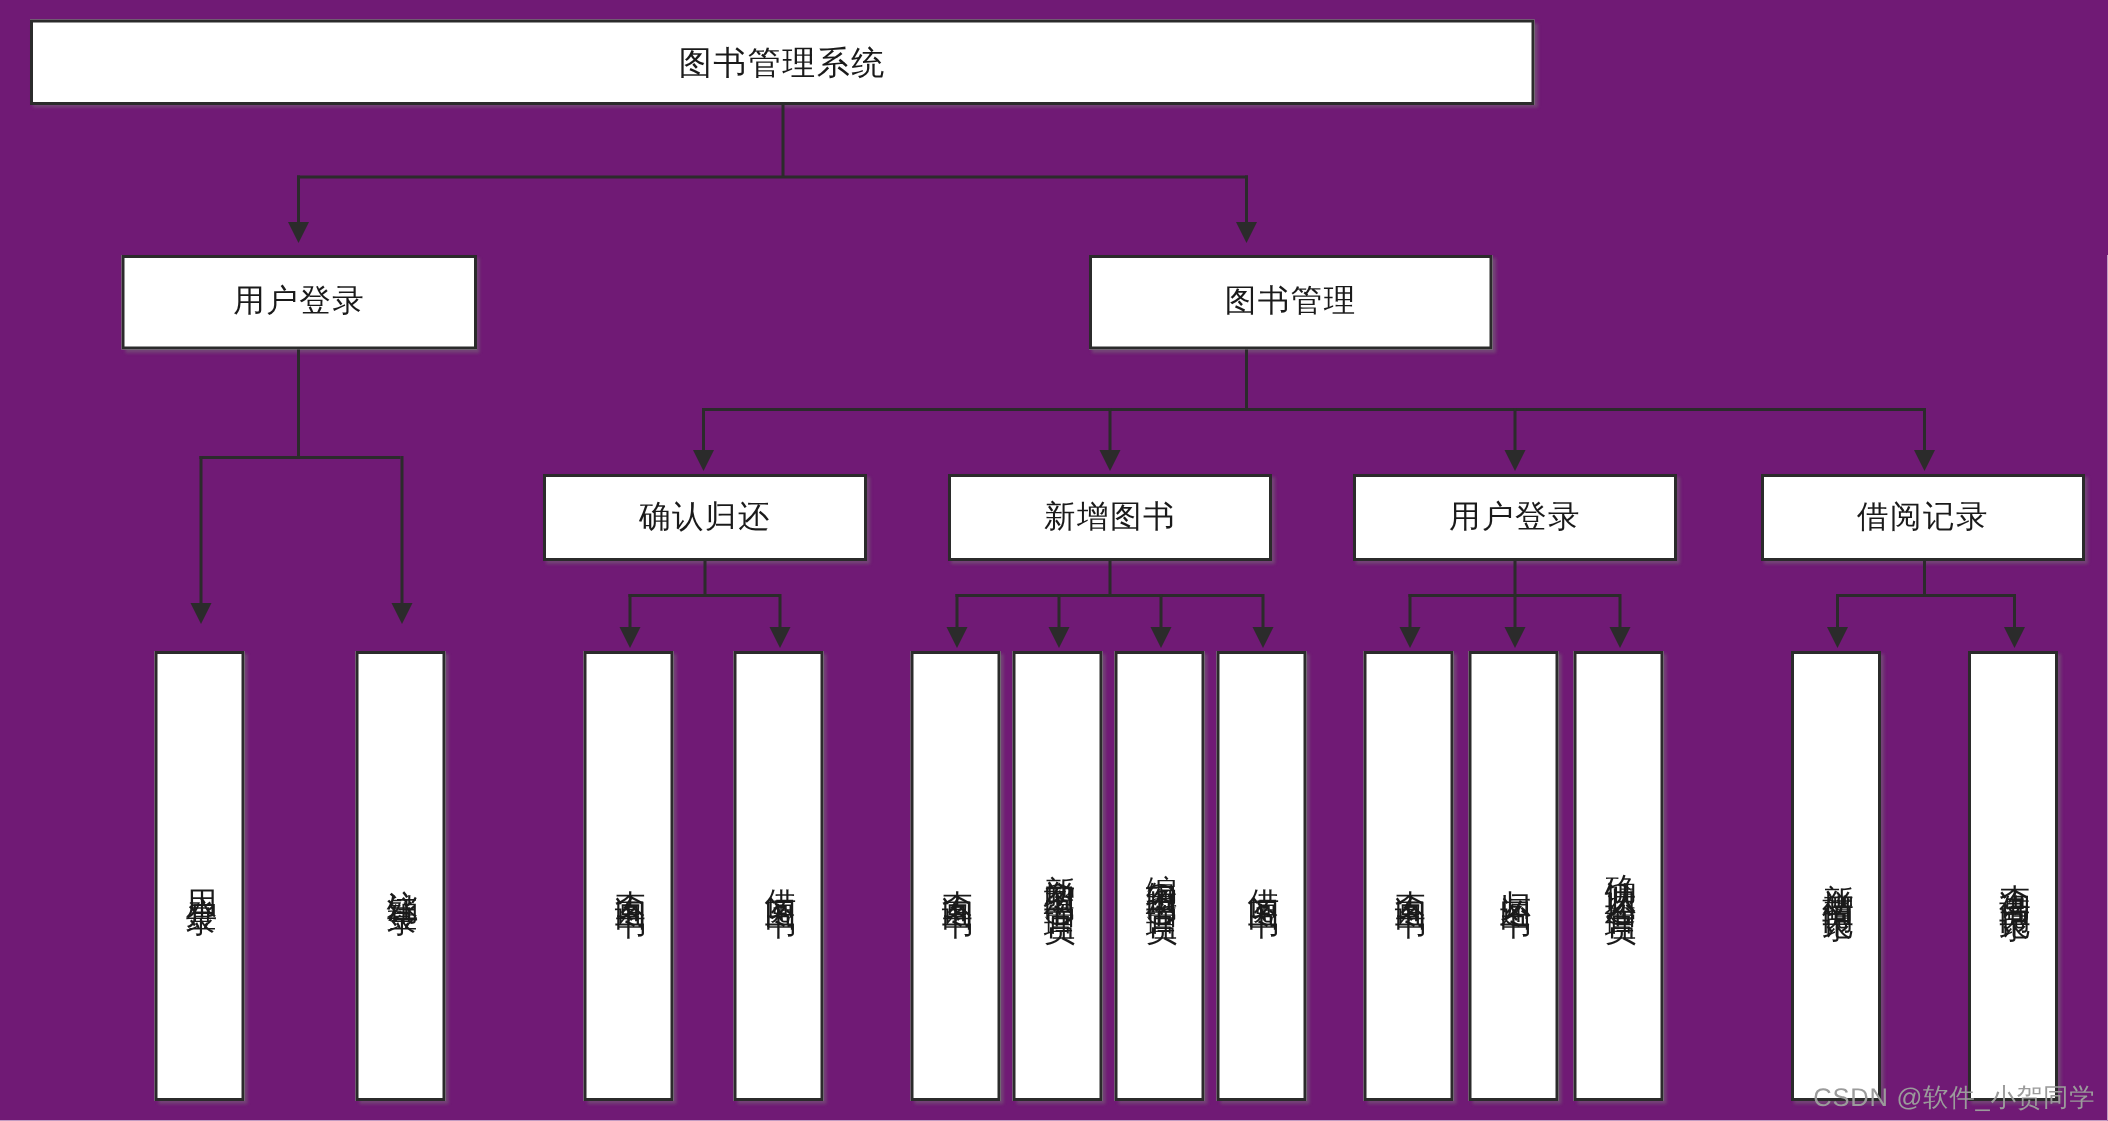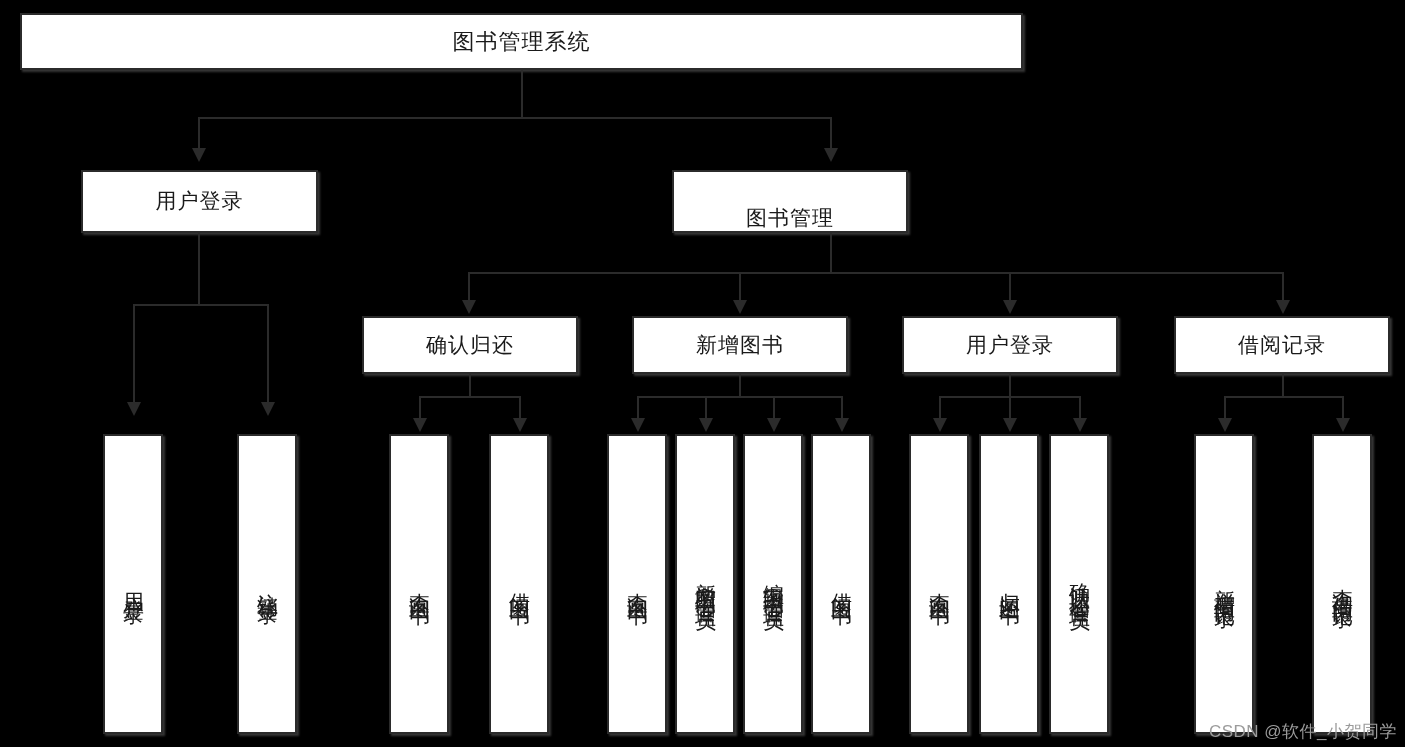--- a/index.html
+++ b/index.html
@@ -4,21 +4,21 @@
 <style>
   html,body{margin:0;padding:0;background:#ffffff;}
   body{
     font-family:"Liberation Sans","DejaVu Sans",sans-serif;
     -webkit-font-smoothing:antialiased;
   }
   #canvas{
     position:relative;
     width:1405px;
     height:747px;
-    background:#000000;
+    background:#701a75;
     overflow:hidden;
   }
   
   .node{
     position:absolute;
     box-sizing:border-box;
     background:#ffffff;
     border:2px solid #2b2b2b;
     box-shadow:2px 2px 2px rgba(120,120,120,0.45);
     display:flex;
@@ -81,21 +81,21 @@
   <div class="ln h" style="left:198px;top:117px;width:634px;"></div>
 
   <div class="ln v" style="left:198px;top:117px;height:33px;"></div>
   <div class="arrow" style="left:192px;top:148px;"></div>
   <div class="ln v" style="left:830px;top:117px;height:33px;"></div>
   <div class="arrow" style="left:824px;top:148px;"></div>
 
   <div class="node" style="left:81px;top:170px;width:237px;height:63px;">
     <span class="label">用户登录</span>
   </div>
-  <div class="node" style="left:672px;top:170px;width:236px;height:63px;align-items:flex-end;">
+  <div class="node" style="left:726px;top:170px;width:269px;height:63px;">
     <span class="label">图书管理</span>
   </div>
 
   <div class="ln v" style="left:198px;top:233px;height:72px;"></div>
   <div class="ln h" style="left:133px;top:304px;width:134px;"></div>
   <div class="ln v" style="left:133px;top:304px;height:100px;"></div>
   <div class="arrow" style="left:127px;top:402px;"></div>
   <div class="ln v" style="left:267px;top:304px;height:100px;"></div>
   <div class="arrow" style="left:261px;top:402px;"></div>
 

